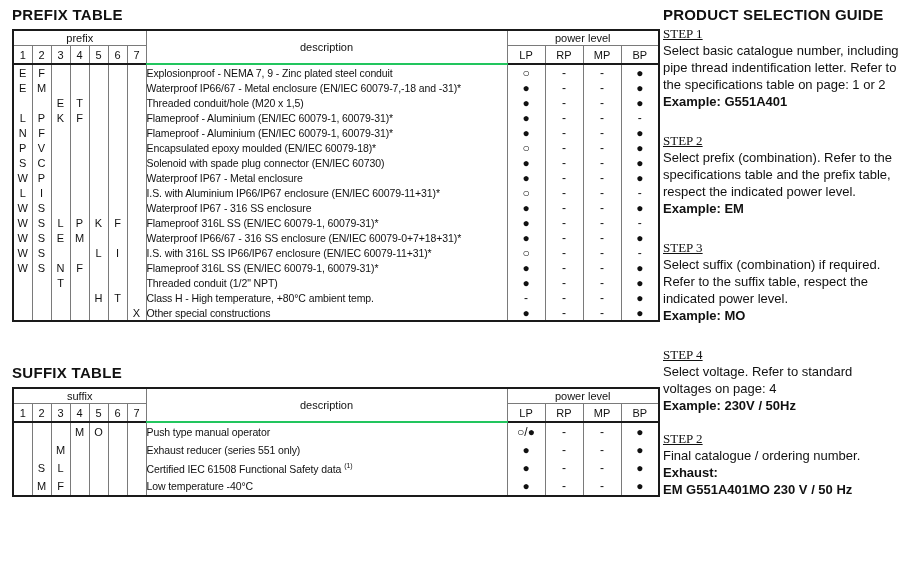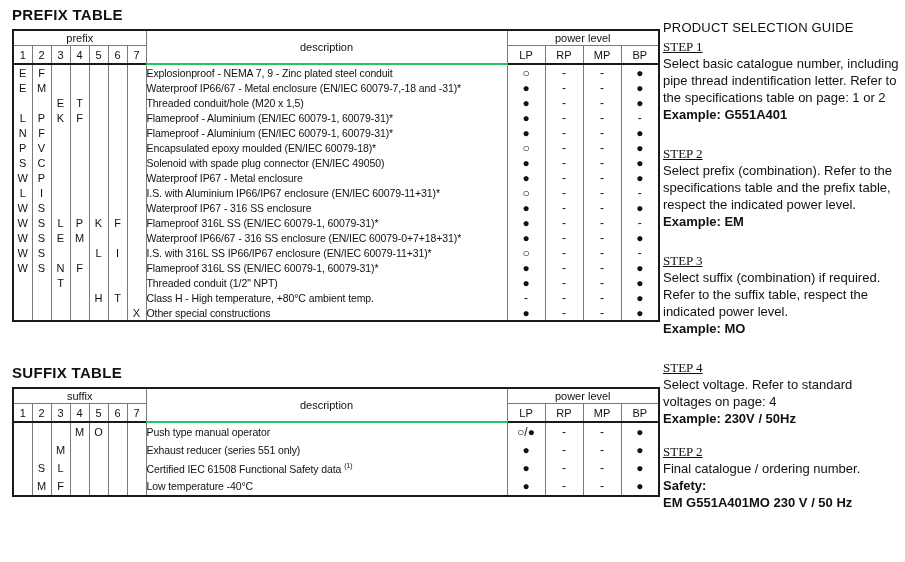--- a/index.html
+++ b/index.html
@@ -32,21 +32,21 @@
   td.desc sup { font-size:7px; }
   td.pc   { text-align:center; font-size:12px; line-height:1; }
   td.pfirst { border-left:2px solid #333; }
   #prefix-body td { height:15px; }
   #suffix-body td { height:18px; }
   
   .guide {
     position:absolute; left:663px; top:6px; width:240px;
     font-size:13px; line-height:17px; color:#111;
   }
-  .guide-title { font-size:13px; font-weight:normal; letter-spacing:0.2px; margin:13px 0 2px 0; }
+  .guide-title { font-size:15px; font-weight:bold; letter-spacing:0.2px; margin:0 0 2px 0; }
   .step { margin-top:22px; }
   .step.first { margin-top:0; }
   .step.tight { margin-top:16px; }
   .step-h { text-decoration:underline;font-family:Liberation Serif, serif; }
   .step-ex { font-weight:bold; }
 </style>
 </head>
 <body>
 
 <div class="page">
@@ -174,21 +174,21 @@
           <td class="pc">●</td>
         </tr>
         <tr>
           <td class="lc">S</td>
           <td class="lc">C</td>
           <td class="lc"></td>
           <td class="lc"></td>
           <td class="lc"></td>
           <td class="lc"></td>
           <td class="lc"></td>
-          <td class="desc">Solenoid with spade plug connector (EN/IEC 49050)</td>
+          <td class="desc">Solenoid with spade plug connector (EN/IEC 60730)</td>
           <td class="pc pfirst">●</td>
           <td class="pc">-</td>
           <td class="pc">-</td>
           <td class="pc">●</td>
         </tr>
         <tr>
           <td class="lc">W</td>
           <td class="lc">P</td>
           <td class="lc"></td>
           <td class="lc"></td>
@@ -450,18 +450,18 @@
 
     <div class="step">
       <div class="step-h">STEP 4</div>
       <div class="step-b">Select voltage. Refer to standard voltages on page: 4</div>
       <div class="step-ex">Example: 230V / 50Hz</div>
     </div>
 
     <div class="step tight">
       <div class="step-h">STEP 2</div>
       <div class="step-b">Final catalogue / ordering number.</div>
-      <div class="step-ex">Safety:</div>
+      <div class="step-ex">Exhaust:</div>
       <div class="step-ex">EM G551A401MO 230 V / 50 Hz</div>
     </div>
   </div>
 
 </div>
 
 </body></html>

